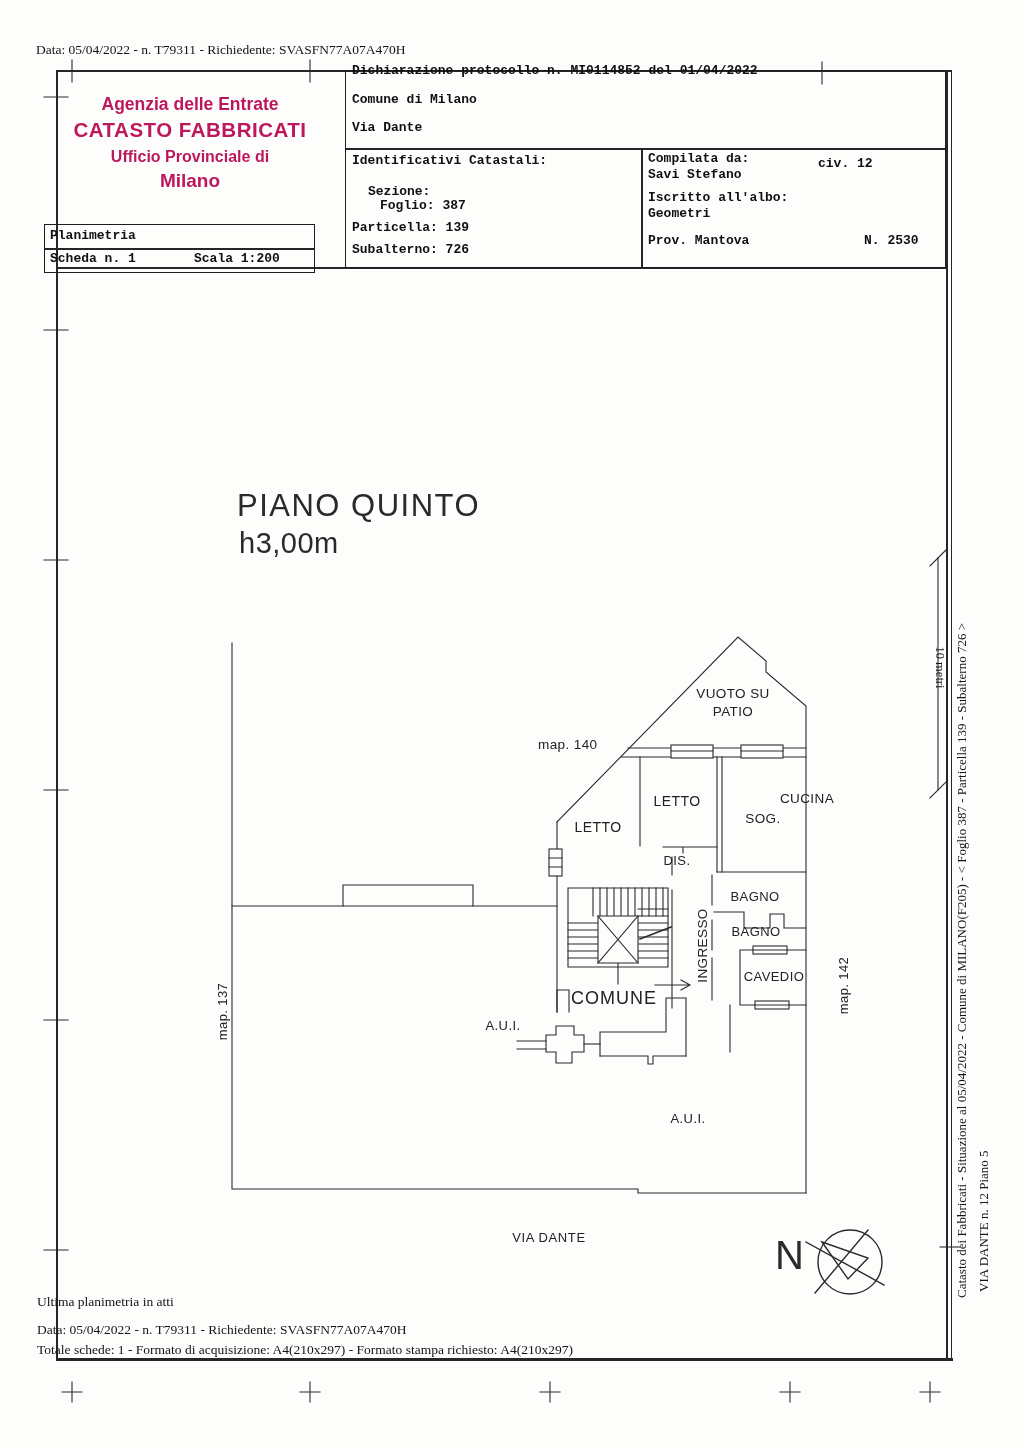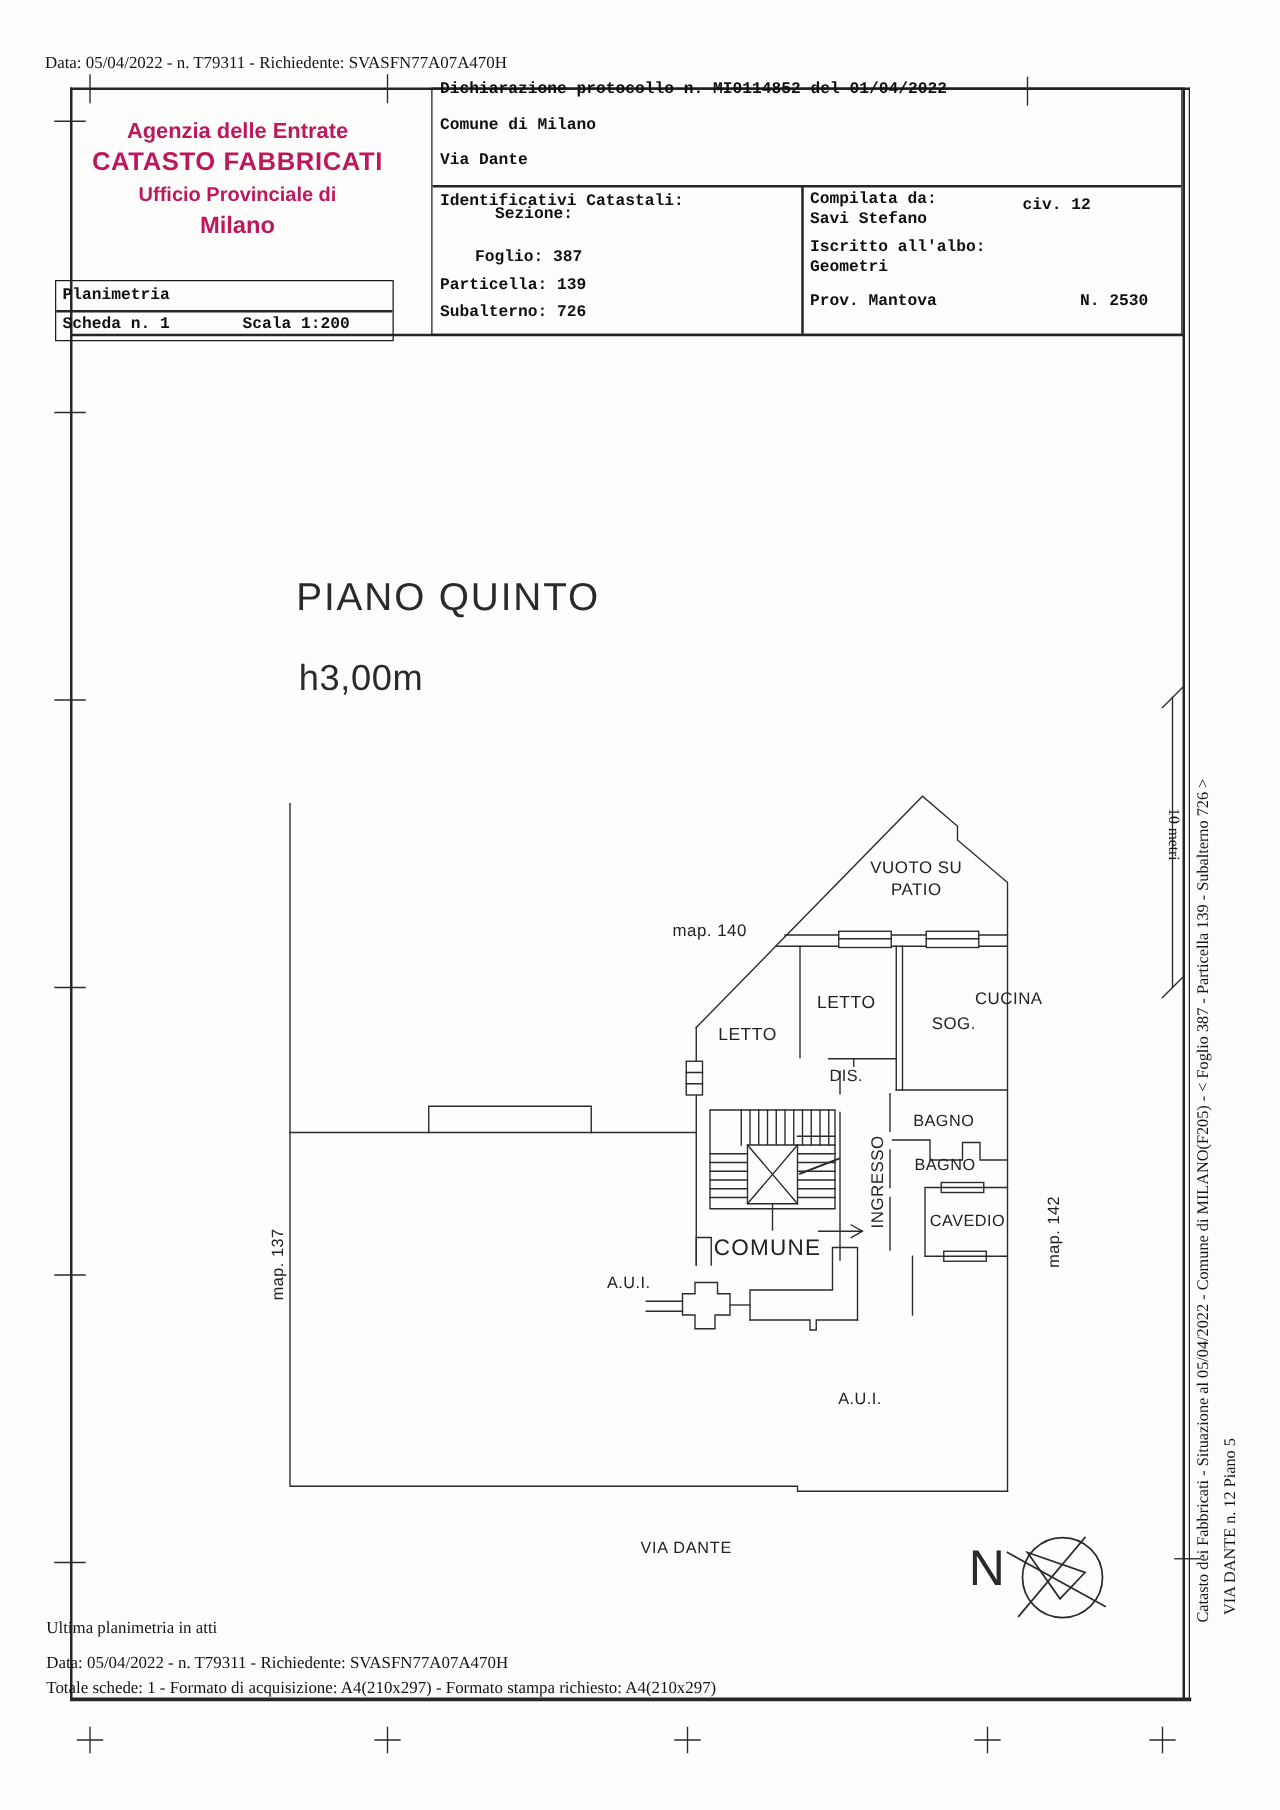--- a/index.html
+++ b/index.html
@@ -13,21 +13,21 @@
   .agency{font-family:"Liberation Sans",sans-serif;font-weight:bold;color:#be185d;text-align:center;
           width:270px;left:55px;white-space:nowrap;}
   .plabel{font-family:"Liberation Sans",sans-serif;font-size:13px;color:#222;text-align:center;
           white-space:nowrap;letter-spacing:.4px;}
   .rot-ccw{transform:rotate(-90deg);}
   .rot-cw{transform:rotate(90deg);}
   .margin-txt{font-family:"Liberation Serif",serif;font-size:13px;color:#15151c;white-space:nowrap;
           text-align:left;}
   .box{position:absolute;border:1.6px solid #1d1d1d;box-sizing:border-box;background:transparent;}
   svg{position:absolute;left:0;top:0;}
-  .big-title{font-size:31px;letter-spacing:1.5px;color:#2a2a2a;white-space:nowrap;}
+  .big-title{font-size:31px;letter-spacing:1.5px;color:#2a2a2a;white-space:nowrap;margin-top:28px;}
   .big-sub{font-size:29px;letter-spacing:.5px;color:#2a2a2a;white-space:nowrap;}
 </style>
 </head>
 <body>
 
 <div class="page">
 
   <div class="abs serif" style="left:36px;top:42px;">Data: 05/04/2022 - n. T79311 - Richiedente: SVASFN77A07A470H</div>
 
   <div class="ln" style="left:56px;top:70px;width:896px;height:1.5px;"></div>
@@ -52,21 +52,21 @@
   <div class="box" style="left:345px;top:70px;width:601px;height:198px;">
     <div class="ln" style="left:0;top:77px;width:100%;height:1.5px;"></div>
     <div class="ln" style="left:295px;top:77px;width:1.5px;height:119px;"></div>
   </div>
   <div class="abs mono" style="left:352px;top:63px;">Dichiarazione protocollo n. MI0114852 del 01/04/2022</div>
   <div class="abs mono" style="left:352px;top:92px;">Comune di Milano</div>
   <div class="abs mono" style="left:352px;top:120px;">Via Dante</div>
   <div class="abs mono" style="left:818px;top:120px;margin-top:36px;">civ. 12</div>
 
   <div class="abs mono" style="left:352px;top:153px;">Identificativi Catastali:</div>
-  <div class="abs mono" style="left:368px;top:163px;margin-left:28px;">Sezione:</div>
+  <div class="abs mono" style="left:368px;top:184px;">Sezione:</div>
   <div class="abs mono" style="left:380px;top:198px;">Foglio: 387</div>
   <div class="abs mono" style="left:352px;top:220px;">Particella: 139</div>
   <div class="abs mono" style="left:352px;top:242px;">Subalterno: 726</div>
 
   <div class="abs mono" style="left:648px;top:151px;">Compilata da:</div>
   <div class="abs mono" style="left:648px;top:167px;">Savi Stefano</div>
   <div class="abs mono" style="left:648px;top:190px;">Iscritto all'albo:</div>
   <div class="abs mono" style="left:648px;top:206px;">Geometri</div>
   <div class="abs mono" style="left:648px;top:233px;">Prov. Mantova</div>
   <div class="abs mono" style="left:864px;top:233px;">N. 2530</div>

